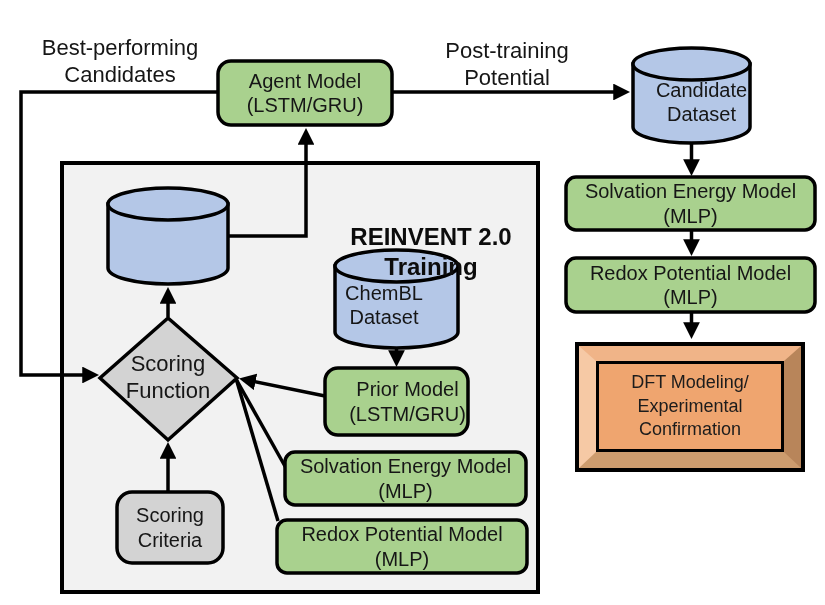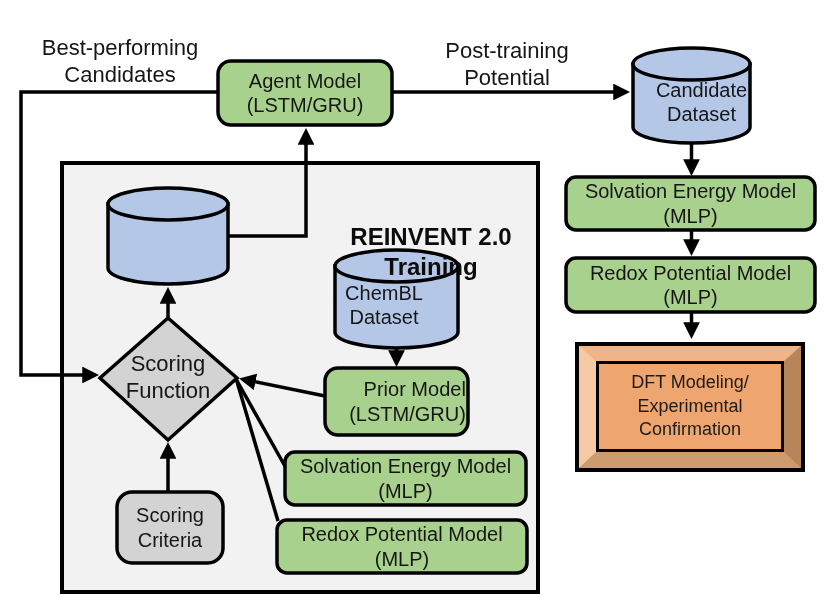--- a/index.html
+++ b/index.html
@@ -104,21 +104,21 @@
 Potential</div>
   <div class="lbl title" style="left:325px;top:173px;width:212px;height:70px;margin-top:44px;">REINVENT 2.0
 Training</div>
 
   <div class="lbl" style="left:218px;top:61px;width:174px;height:64px;">Agent Model
 (LSTM/GRU)</div>
   <div class="lbl" style="left:633px;top:66px;width:137px;height:72px;">Candidate
 Dataset</div>
   <div class="lbl" style="left:335px;top:266px;width:98px;height:78px;">ChemBL
 Dataset</div>
-  <div class="lbl" style="left:325px;top:368px;width:165px;height:67px;text-align:right;">Prior Model
+  <div class="lbl" style="left:325px;top:368px;width:165px;height:67px;">Prior Model
 (LSTM/GRU)</div>
   <div class="lbl" style="left:566px;top:177px;width:249px;height:53px;">Solvation Energy Model
 (MLP)</div>
   <div class="lbl" style="left:566px;top:258px;width:249px;height:54px;">Redox Potential Model
 (MLP)</div>
   <div class="lbl" style="left:285px;top:452px;width:241px;height:53px;">Solvation Energy Model
 (MLP)</div>
   <div class="lbl" style="left:277px;top:520px;width:250px;height:53px;">Redox Potential Model
 (MLP)</div>
   <div class="lbl small" style="left:113px;top:349px;width:110px;height:58px;">Scoring

